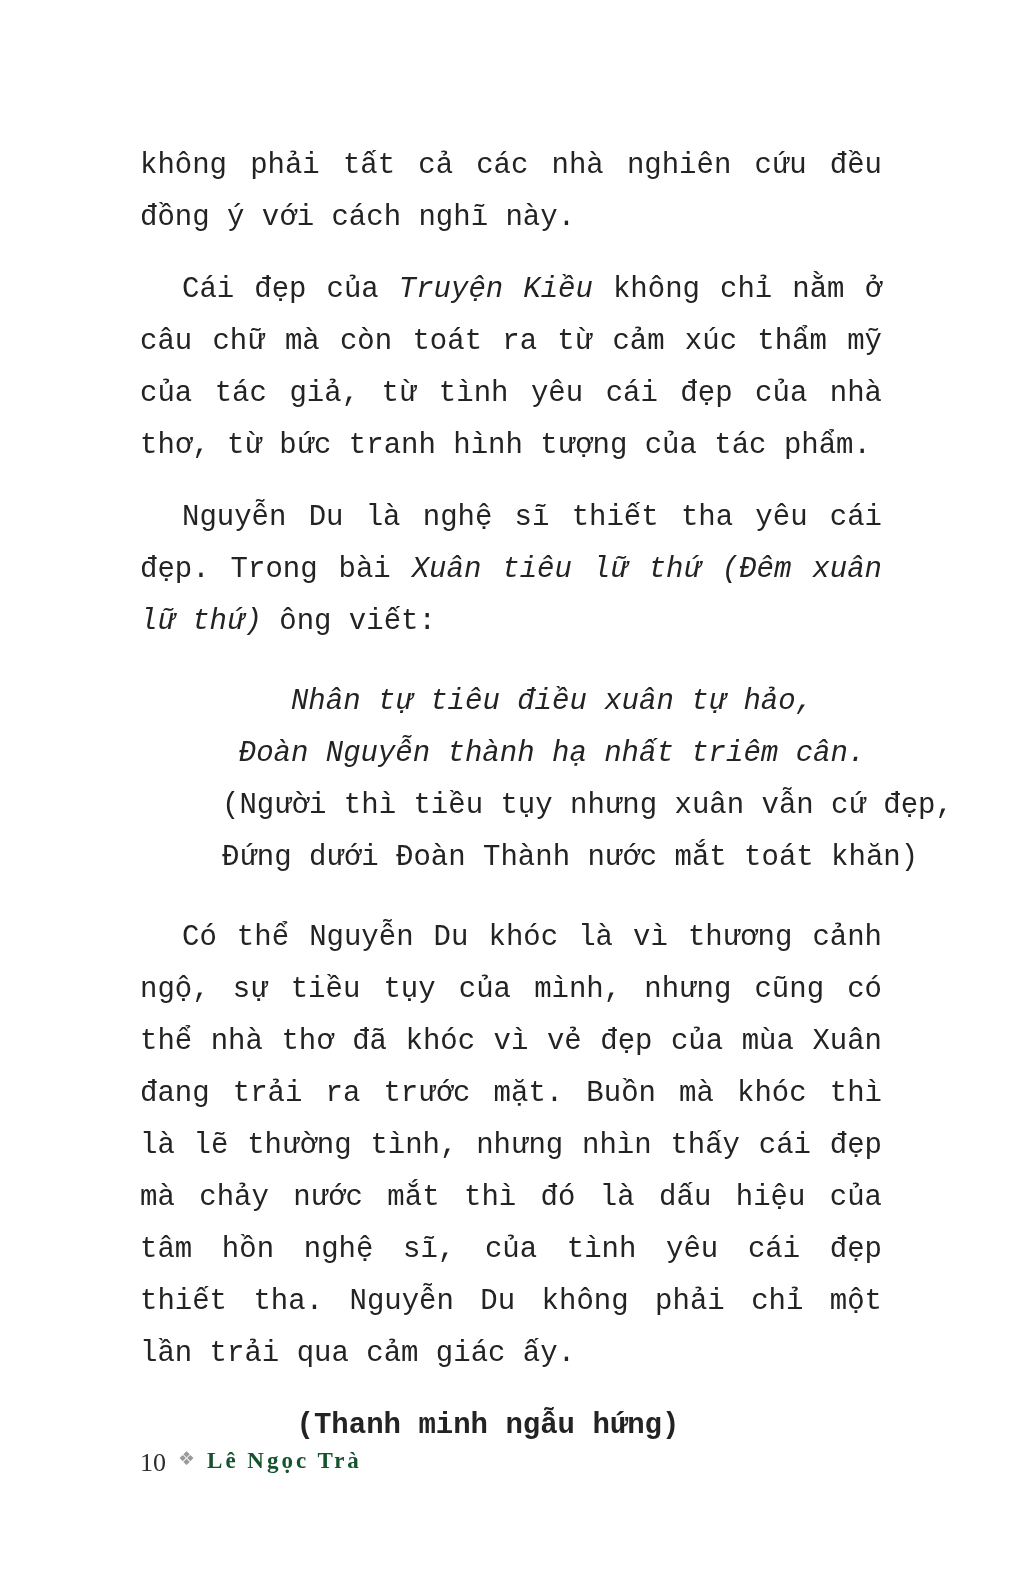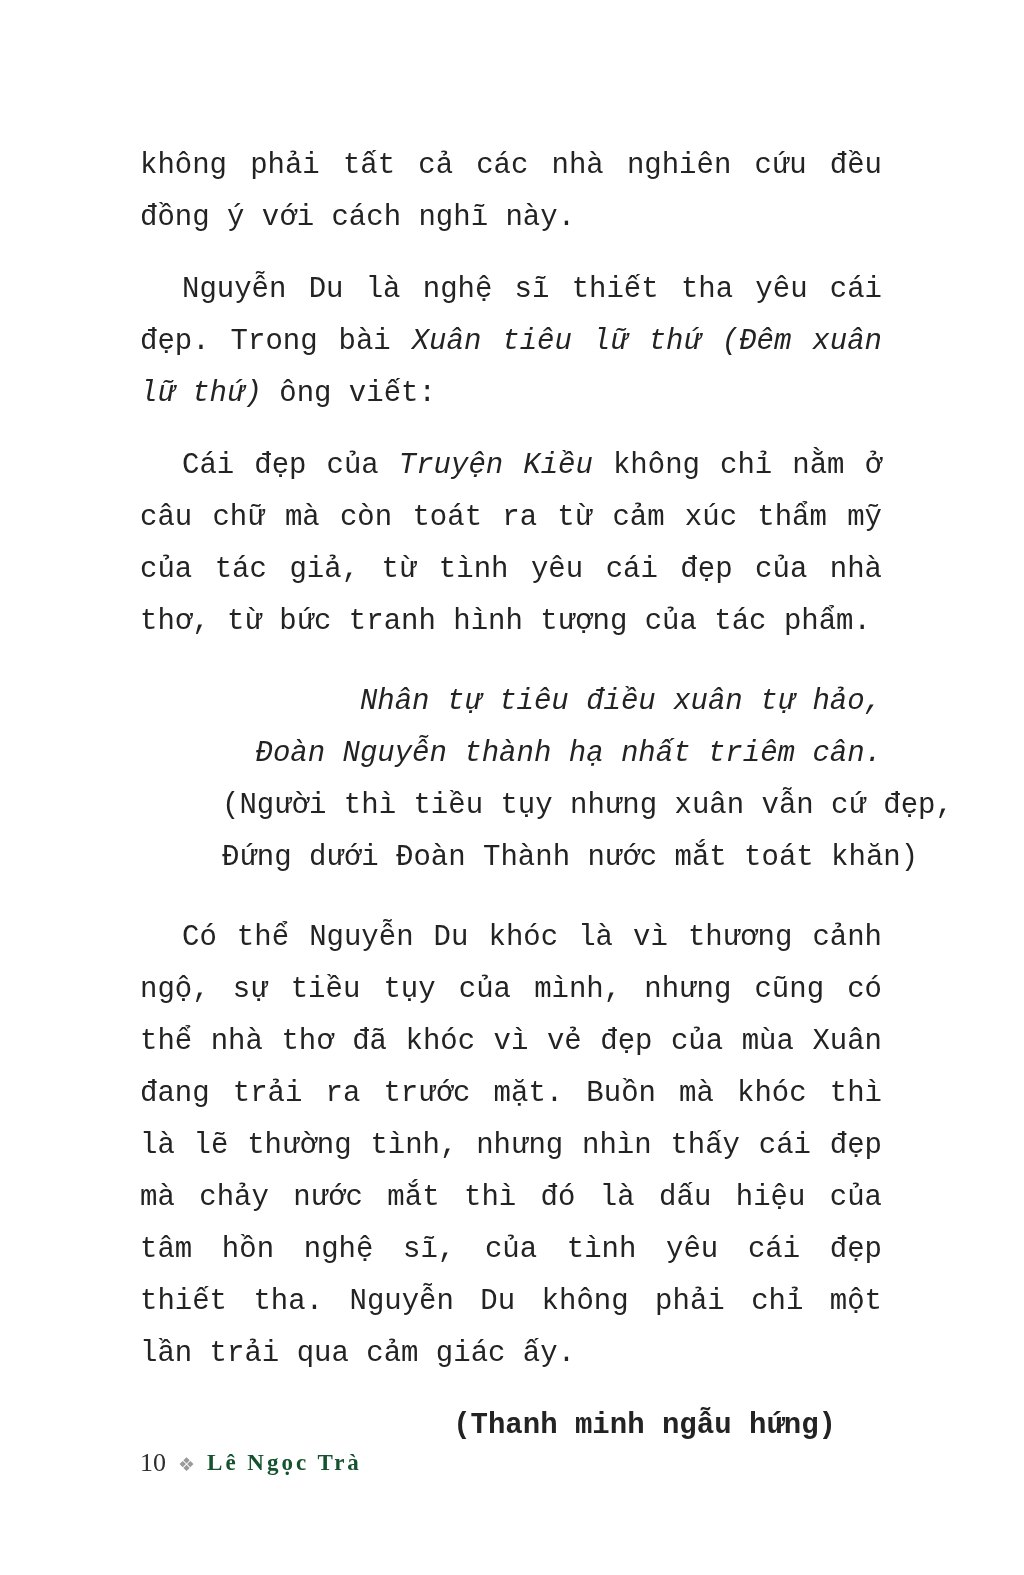--- a/index.html
+++ b/index.html
@@ -34,41 +34,41 @@
     text-indent: 42px;
   }
   .para.no-indent {
     text-indent: 0;
   }
   .it {
     font-style: italic;
   }
   .poem {
     margin: 28px 0 28px 82px;
-    text-align: right;
+    text-align: center;
     text-indent: 0;
   }
   .poem-line {
     white-space: nowrap;
   }
   .attribution-row {
     margin-top: 12px;
-    text-align: right;
+    text-align: center;
     padding-right: 46px;
   }
   .attribution {
     font-weight: 700;
   }
   .footer {
     position: absolute;
     left: 140px;
     top: 1448px;
     width: 742px;
     display: flex;
-    align-items: center;
+    align-items: flex-start;
     gap: 12px;
   }
   .footer .page-number {
     font-size: 26px;
     color: #2e2e2e;
   }
   .footer .florette {
     font-size: 19px;
     color: #9a9a9a;
     line-height: 1;
@@ -83,23 +83,23 @@
 </style>
 </head>
 <body>
 
 <div class="page">
 
   <main class="text-block">
 
     <p class="para no-indent"><span>không phải tất cả các nhà nghiên cứu đều đồng ý với cách nghĩ này.</span></p>
 
+    <p class="para"><span>Cái đẹp của </span><span class="it">Truyện Kiều</span><span> không chỉ nằm ở câu chữ mà còn toát ra từ cảm xúc thẩm mỹ của tác giả, từ tình yêu cái đẹp của nhà thơ, từ bức tranh hình tượng của tác phẩm.</span></p>
+
     <p class="para"><span>Nguyễn Du là nghệ sĩ thiết tha yêu cái đẹp. Trong bài </span><span class="it">Xuân tiêu lữ thứ (Đêm xuân lữ thứ)</span><span> ông viết:</span></p>
-
-    <p class="para"><span>Cái đẹp của </span><span class="it">Truyện Kiều</span><span> không chỉ nằm ở câu chữ mà còn toát ra từ cảm xúc thẩm mỹ của tác giả, từ tình yêu cái đẹp của nhà thơ, từ bức tranh hình tượng của tác phẩm.</span></p>
 
     <div class="poem">
       <div class="poem-line it">Nhân tự tiêu điều xuân tự hảo,</div>
       <div class="poem-line it">Đoàn Nguyễn thành hạ nhất triêm cân.</div>
       <div class="poem-line">(Người thì tiều tụy nhưng xuân vẫn cứ đẹp,</div>
       <div class="poem-line">Đứng dưới Đoàn Thành nước mắt toát khăn)</div>
     </div>
 
     <p class="para"><span>Có thể Nguyễn Du khóc là vì thương cảnh ngộ, sự tiều tụy của mình, nhưng cũng có thể nhà thơ đã khóc vì vẻ đẹp của mùa Xuân đang trải ra trước mặt. Buồn mà khóc thì là lẽ thường tình, nhưng nhìn thấy cái đẹp mà chảy nước mắt thì đó là dấu hiệu của tâm hồn nghệ sĩ, của tình yêu cái đẹp thiết tha. Nguyễn Du không phải chỉ một lần trải qua cảm giác ấy.</span></p>
 

